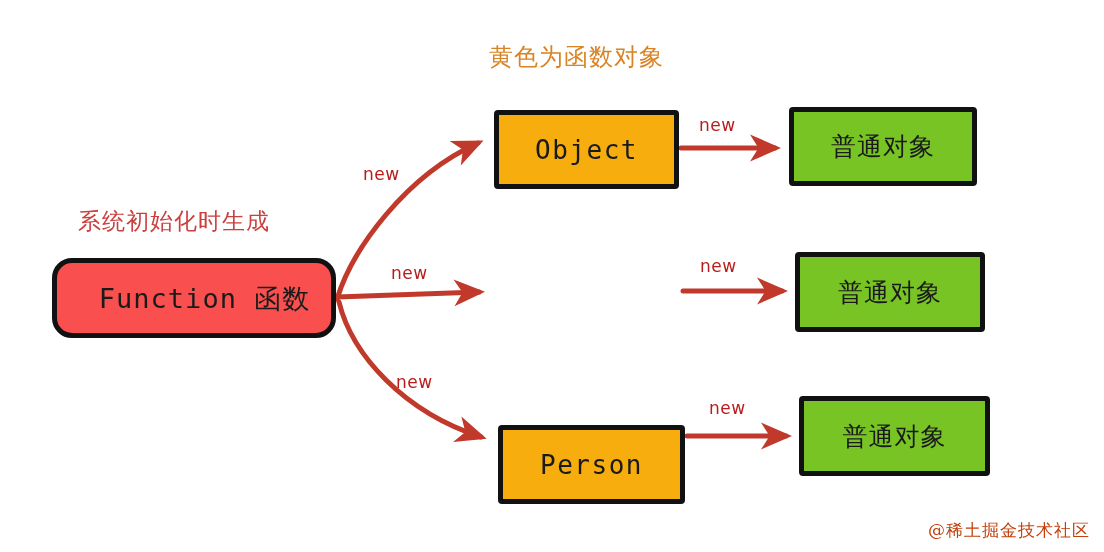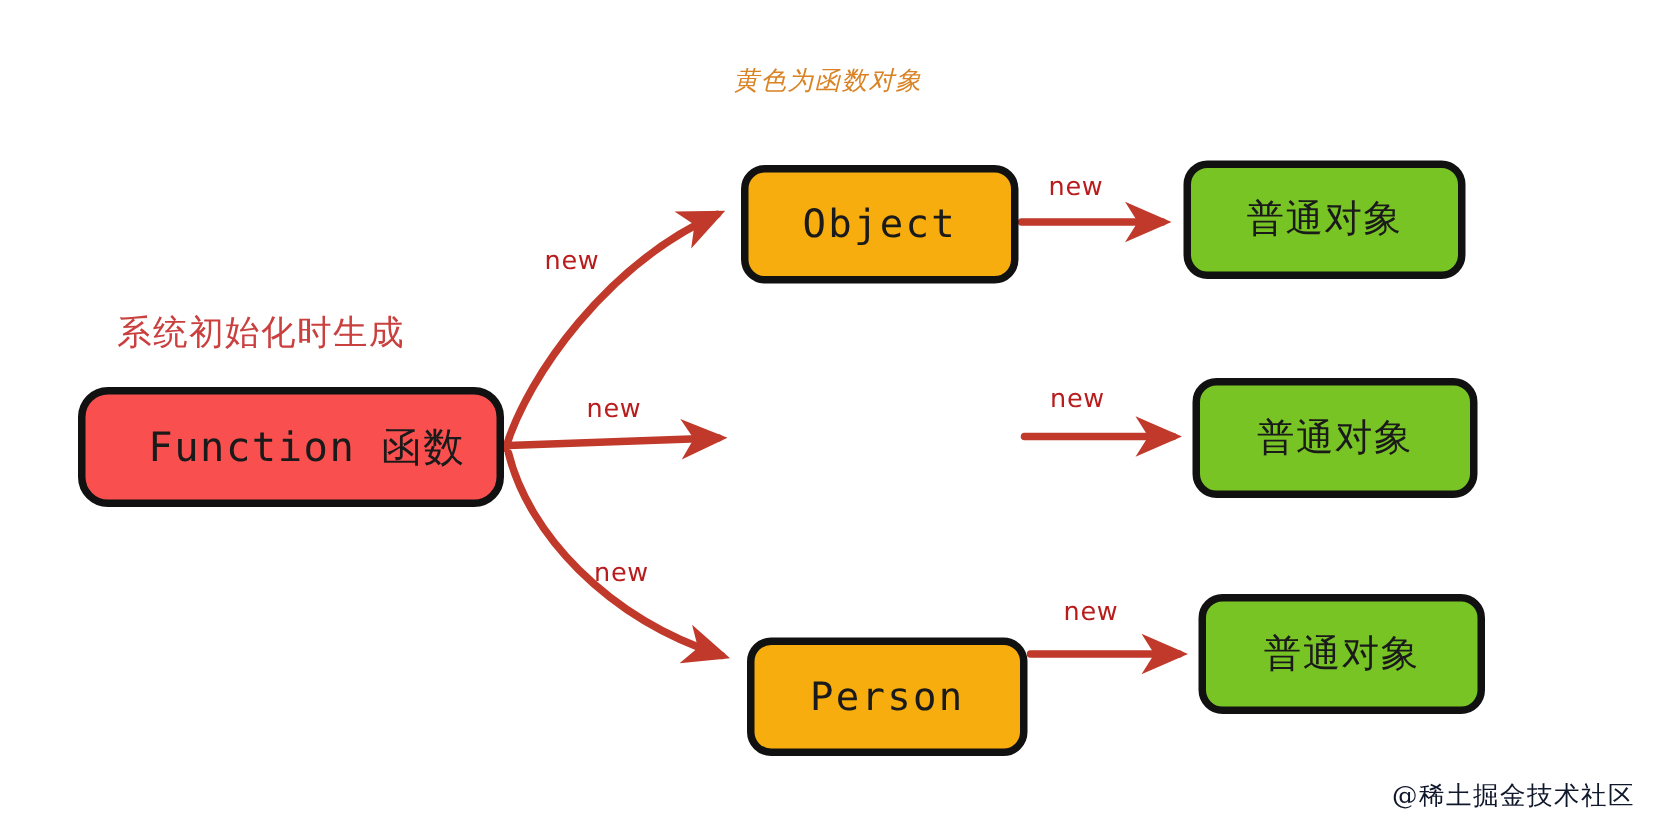--- a/index.html
+++ b/index.html
@@ -25,21 +25,21 @@
     width: 1104px;
     height: 552px;
     pointer-events: none;
   }
 
   
   .node {
     position: absolute;
     box-sizing: border-box;
     border: 5px solid #111111;
-    border-radius: 16px;
+    border-radius: 4px;
     display: flex;
     align-items: center;
     justify-content: center;
     color: #1a1a1a;
     text-align: center;
     line-height: 1;
     white-space: nowrap;
   }
   .node.root {
     background: #f9504f;
@@ -63,44 +63,43 @@
   }
 
   
   .caption {
     position: absolute;
     white-space: nowrap;
     line-height: 1;
   }
   .caption.title-note {
     color: #d98324;
-    font-size: 17px;
+    font-size: 24px;
     letter-spacing: 1px;
     font-weight: 500;
-    font-style: italic;
   }
   .caption.root-note {
     color: #c9403f;
     font-size: 23px;
     letter-spacing: 1px;
     font-weight: 500;
   }
   .edge-label {
     position: absolute;
     color: #b91c1c;
     font-family: "DejaVu Sans", "Liberation Sans", sans-serif;
     font-size: 17px;
     letter-spacing: 0.5px;
     white-space: nowrap;
   }
   .watermark {
     position: absolute;
     right: 14px;
     bottom: 10px;
-    color: #0f172a;
+    color: #c2410c;
     font-size: 17px;
     letter-spacing: 1px;
     white-space: nowrap;
     font-family: "DejaVu Serif", "Liberation Serif", serif;
   }
 </style>
 </head>
 <body>
 
 <div id="canvas">

